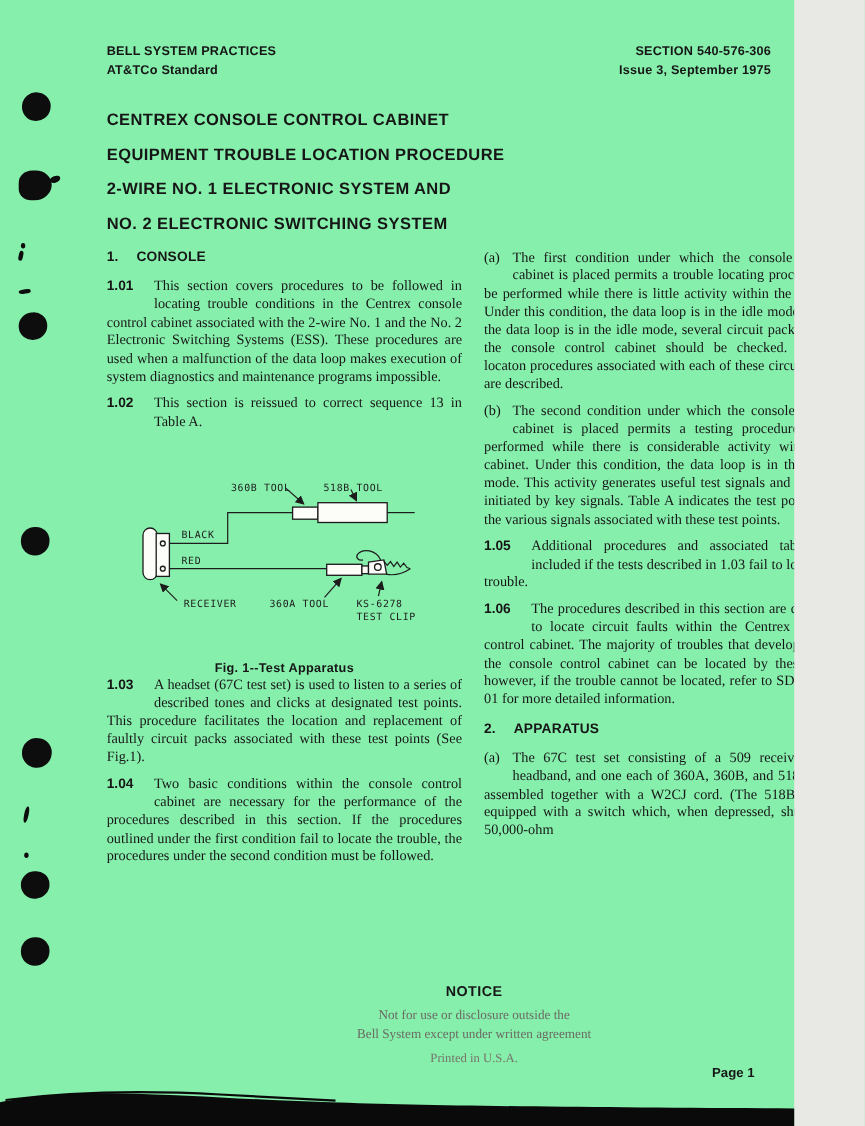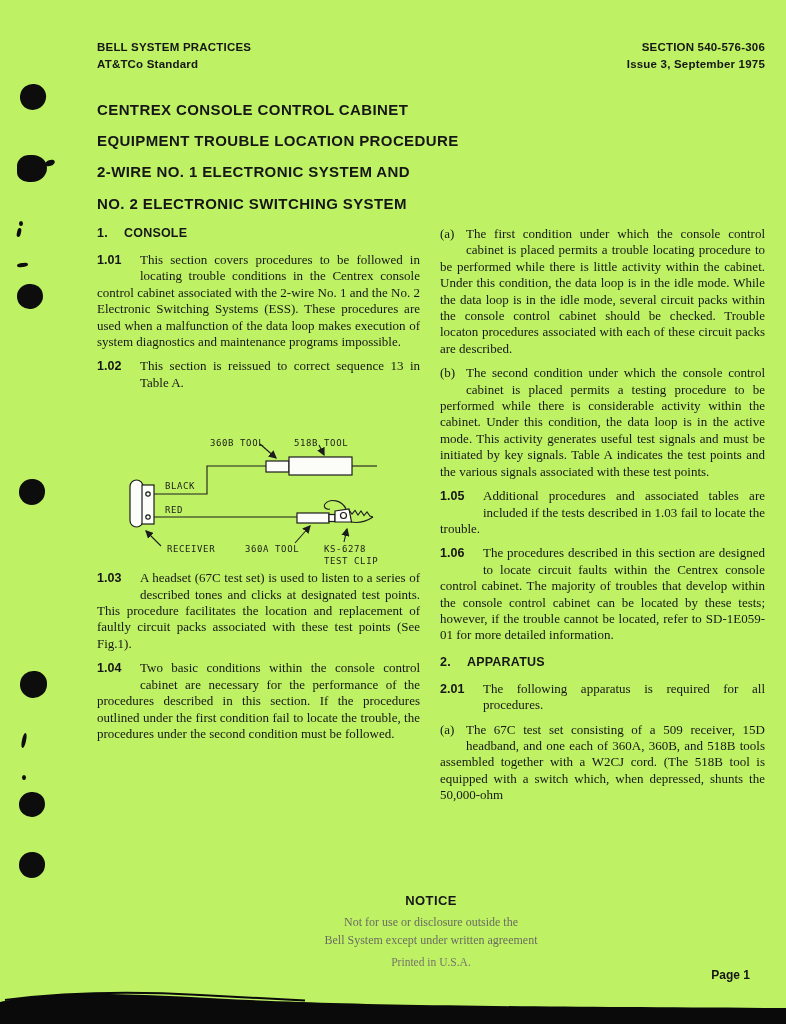--- a/index.html
+++ b/index.html
@@ -1,18 +1,18 @@
 <!DOCTYPE html>
 <html><head>
 <meta charset="utf-8">
 <style>
   html,body { margin:0; padding:0; background:#e8e8e4; }
   .page {
-    position:relative; width:786px; height:1024px;
-    background:#bef264; color:#161616; overflow:hidden;
+    position:relative; width:722px; height:1024px;
+    background:#86efac; color:#161616; overflow:hidden;
     font-family:"Liberation Serif", serif;
   }
 
   
   .hdr-left {
     position:absolute; left:97px; top:39px;
     font-family:"Liberation Sans", sans-serif; font-weight:bold;
     font-size:11.5px; line-height:17px; letter-spacing:0.2px;
   }
   .hdr-right {
@@ -193,40 +193,40 @@
         <text x="113" y="16">360B TOOL</text>
         <text x="197" y="16">518B TOOL</text>
         <text x="68" y="59">BLACK</text>
         <text x="68" y="83">RED</text>
         <text x="70" y="122">RECEIVER</text>
         <text x="148" y="122">360A TOOL</text>
         <text x="227" y="122">KS-6278</text>
         <text x="227" y="134">TEST CLIP</text>
       </svg>
 
+      <div class="fig-caption">Fig. 1--Test Apparatus</div>
 
       <p class="para mt25"><span class="num-box"><span class="pnum">1.03</span></span><span>A headset (67C test set) is used to listen to a series of described tones and clicks at designated test points. This procedure facilitates the location and replacement of faultly circuit packs associated with these test points (See Fig.1).</span></p>
 
       <p class="para mt23"><span class="num-box"><span class="pnum">1.04</span></span><span>Two basic conditions within the console control cabinet are necessary for the performance of the procedures described in this section. If the procedures outlined under the first condition fail to locate the trouble, the procedures under the second condition must be followed.</span></p>
 
     </div>
 
     <div class="col-right">
 
       <p class="para sub"><span class="num-box"><span class="pnum">(a)</span></span><span>The first condition under which the console control cabinet is placed permits a trouble locating procedure to be performed while there is little activity within the cabinet. Under this condition, the data loop is in the idle mode. While the data loop is in the idle mode, several circuit packs within the console control cabinet should be checked. Trouble locaton procedures associated with each of these circuit packs are described.</span></p>
 
       <p class="para sub mt3"><span class="num-box"><span class="pnum">(b)</span></span><span>The second condition under which the console control cabinet is placed permits a testing procedure to be performed while there is considerable activity within the cabinet. Under this condition, the data loop is in the active mode. This activity generates useful test signals and must be initiated by key signals. Table A indicates the test points and the various signals associated with these test points.</span></p>
 
       <p class="para"><span class="num-box"><span class="pnum">1.05</span></span><span>Additional procedures and associated tables are included if the tests described in 1.03 fail to locate the trouble.</span></p>
 
       <p class="para"><span class="num-box"><span class="pnum">1.06</span></span><span>The procedures described in this section are designed to locate circuit faults within the Centrex console control cabinet. The majority of troubles that develop within the console control cabinet can be located by these tests; however, if the trouble cannot be located, refer to SD-1E059-01 for more detailed information.</span></p>
 
       <h2 class="sec-head mt11"><span class="sec-num">2.</span><span>APPARATUS</span></h2>
 
-      <p class="para"><span class="num-box"><span class="pnum">2.01</span></span><span>The following apparatus is required for all procedures.</span></p>
 
       <p class="para sub"><span class="num-box"><span class="pnum">(a)</span></span><span>The 67C test set consisting of a 509 receiver, 15D headband, and one each of 360A, 360B, and 518B tools assembled together with a W2CJ cord. (The 518B tool is equipped with a switch which, when depressed, shunts the 50,000-ohm</span></p>
 
     </div>
   </div>
 
   <div class="notice">
     <div class="notice-title">NOTICE</div>
     <div class="notice-line">Not for use or disclosure outside the</div>
     <div class="notice-line">Bell System except under written agreement</div>

